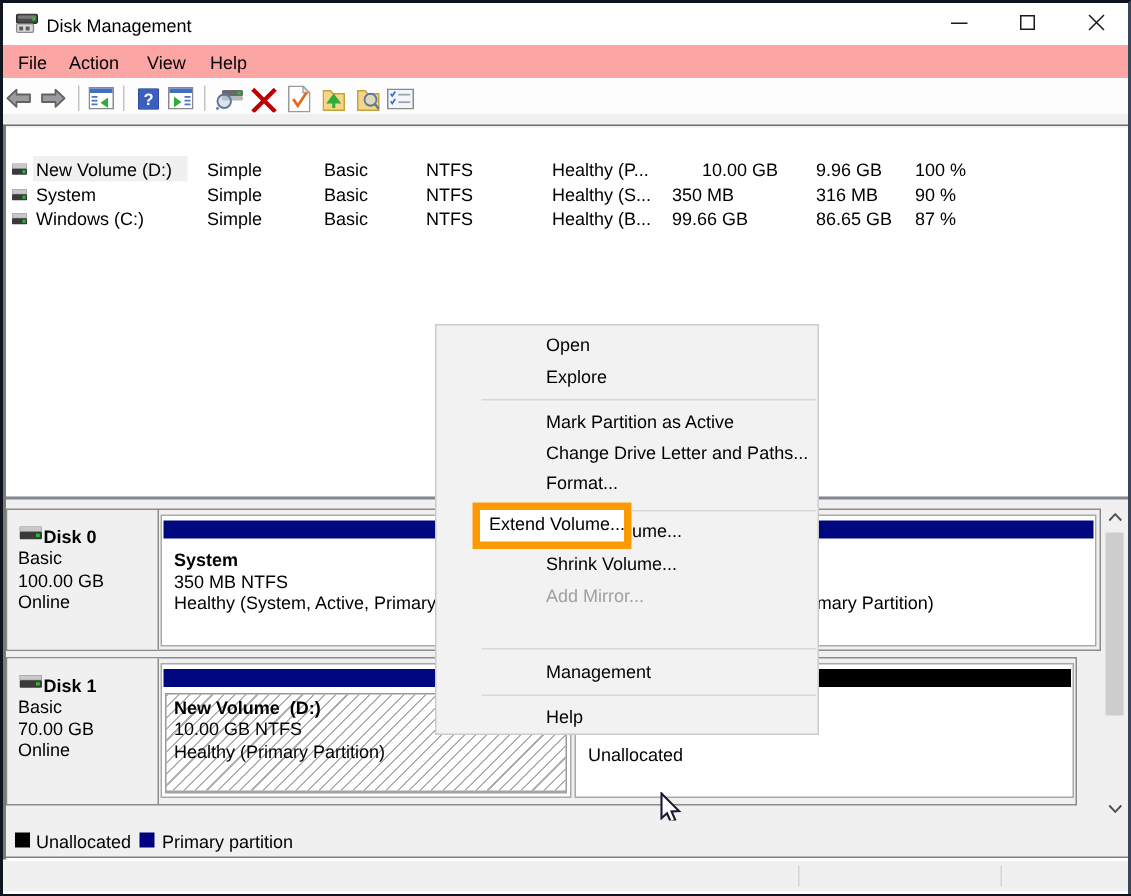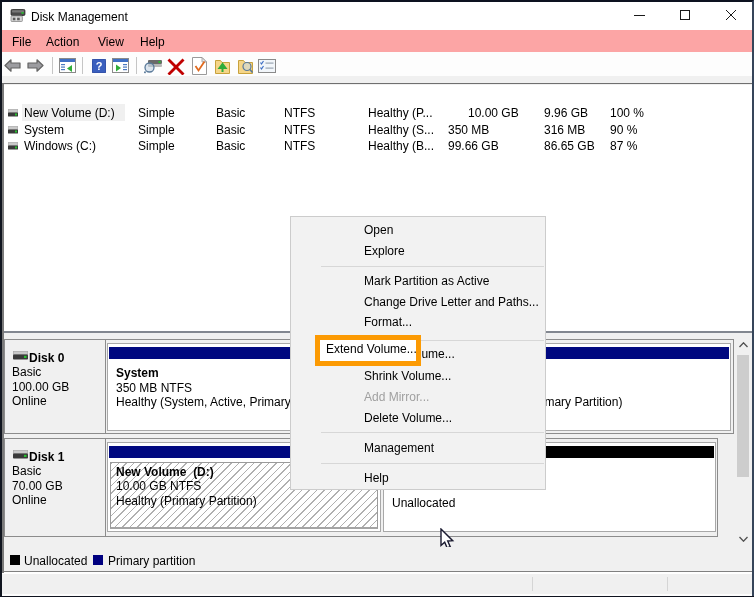--- a/index.html
+++ b/index.html
@@ -253,21 +253,20 @@
     <div class="mi" style="top:3px;">Open</div>
     <div class="mi" style="top:24px;">Explore</div>
     <div class="msep" style="top:49px;"></div>
     <div class="mi" style="top:54px;">Mark Partition as Active</div>
     <div class="mi" style="top:74.5px;">Change Drive Letter and Paths...</div>
     <div class="mi" style="top:95px;">Format...</div>
     <div class="msep" style="top:123px;"></div>
     <div class="mi" style="top:127px;">Extend Volume...</div>
     <div class="mi" style="top:148.5px;">Shrink Volume...</div>
     <div class="mi" style="top:169.5px; color:#a0a0a0;">Add Mirror...</div>
-    <div class="mi" style="top:190.5px;">Delete Volume...</div>
     <div class="msep" style="top:215px;"></div>
     <div class="mi" style="top:220.5px;">Management</div>
     <div class="msep" style="top:245.5px;"></div>
     <div class="mi" style="top:250.5px;">Help</div>
   </div>
   <div id="orange" class="abs">
       <span>Extend Volume...</span>
     </div>
 
   <svg id="cursor" class="abs" style="left:437px; top:526px;" width="17" height="22" viewBox="0 0 17 22">

